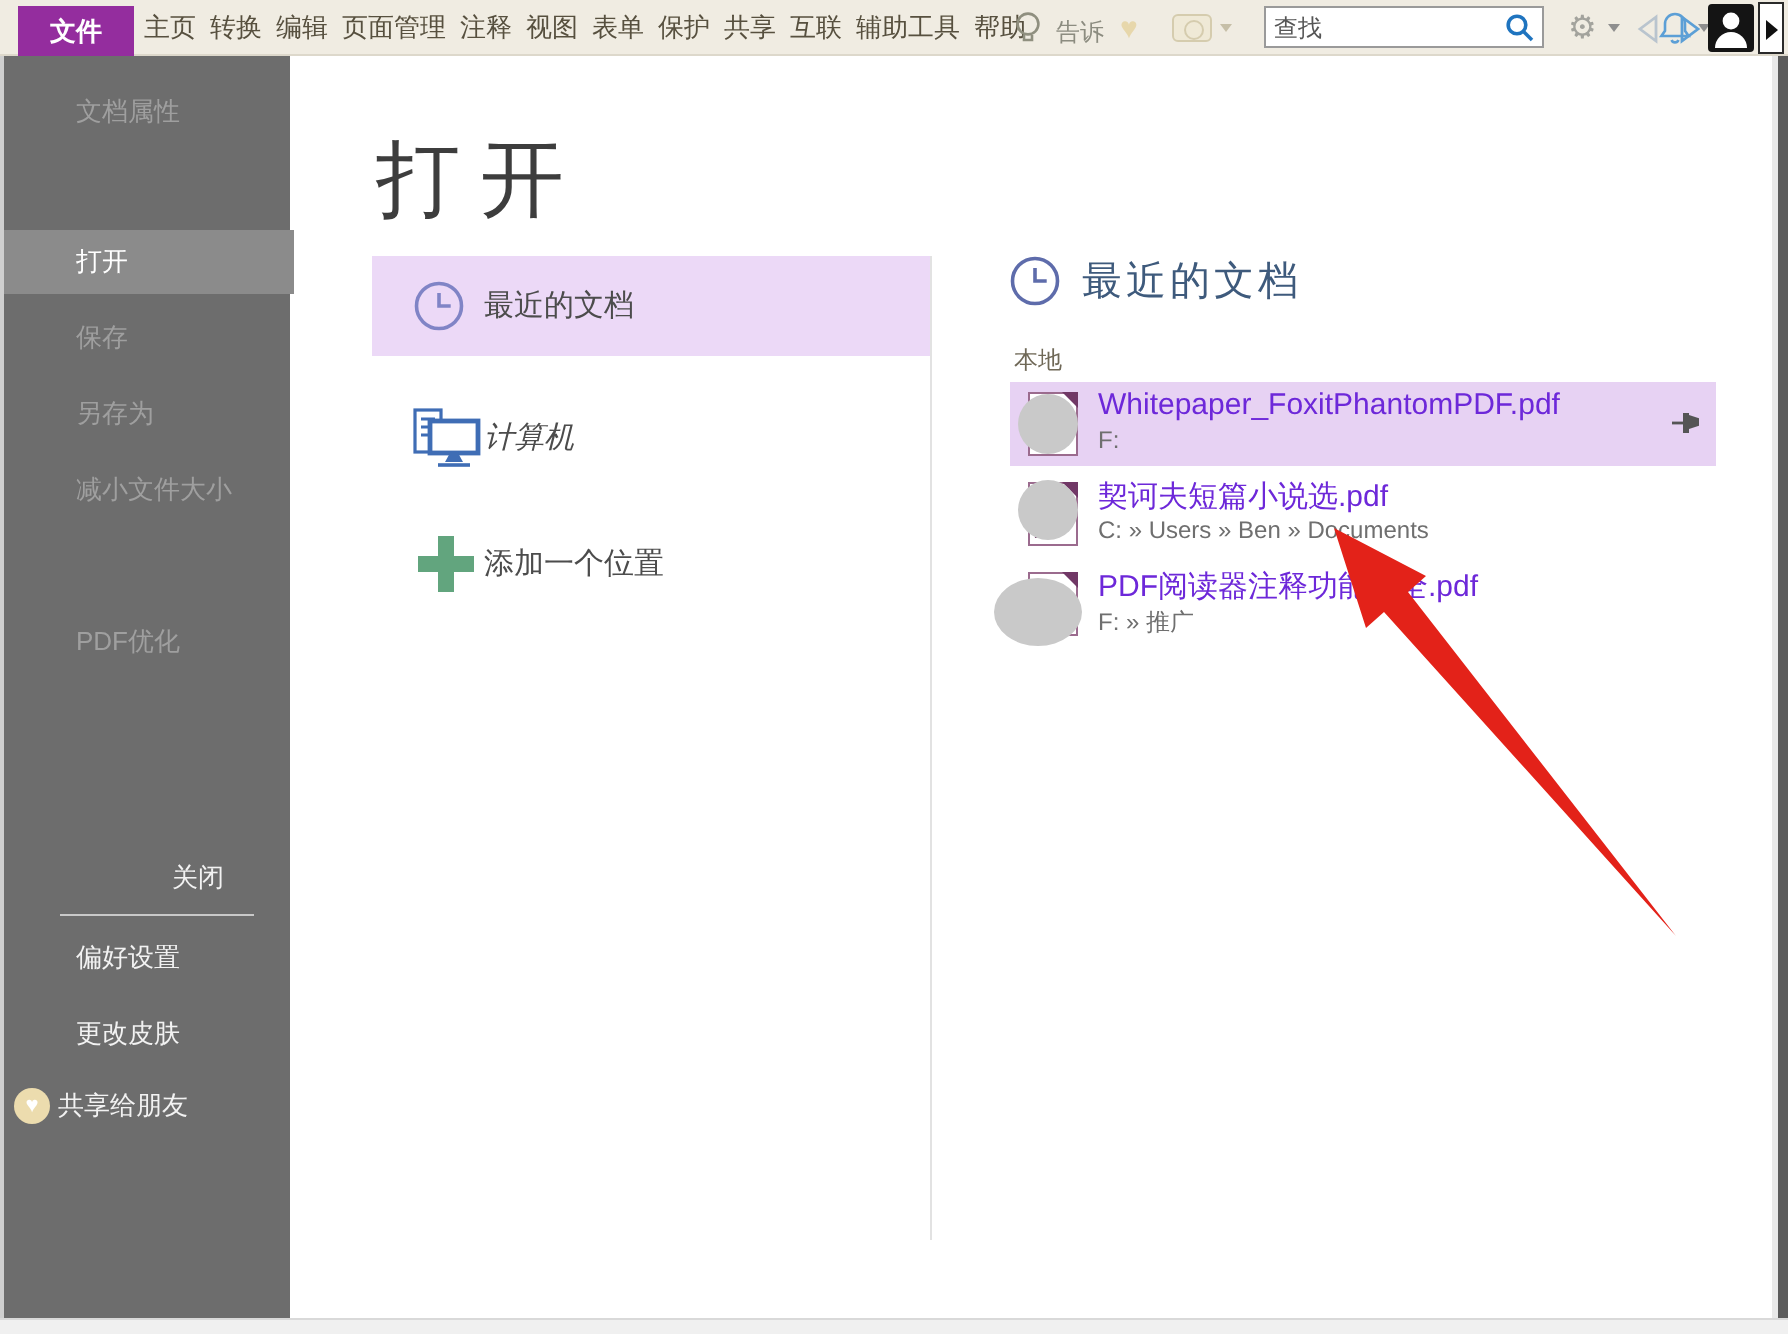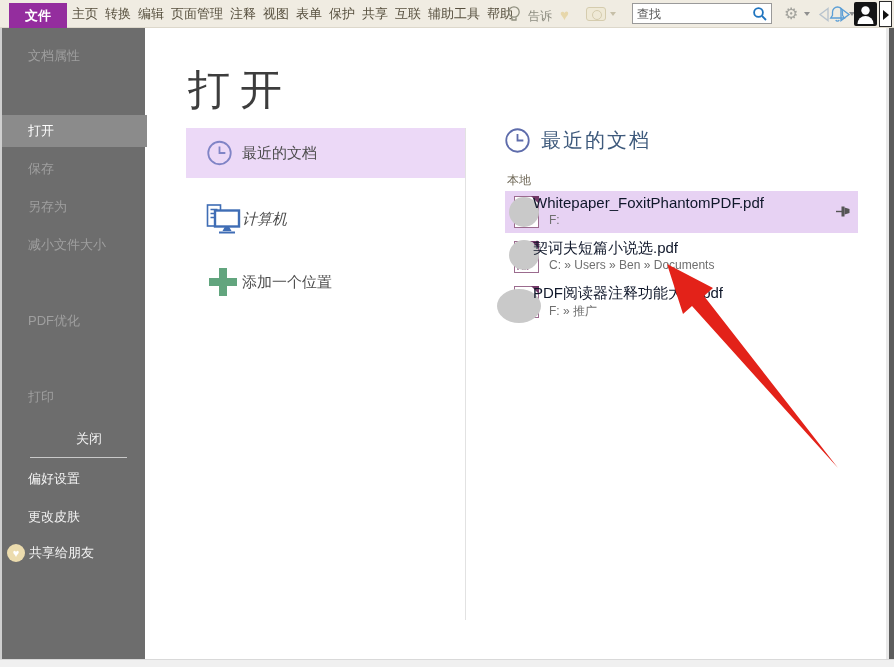--- a/index.html
+++ b/index.html
@@ -23,21 +23,21 @@
   .searchbox input { position:absolute; left:4px; top:1px; width:110px; height:17px; border:none; outline:none; font-size:12px; color:#444; background:transparent; font-family:"Liberation Sans",sans-serif; }
   .searchbox input::placeholder { color:#555; opacity:1; }
   .mag { position:absolute; right:3px; top:2px; }
   .gear { position:absolute; left:284px; top:4px; font-size:16px; color:#a3a39d; }
   .avatar { position:absolute; left:354px; top:2px; width:23px; height:24px; background:#141414; border-radius:2px; }
   .expander { position:absolute; left:379px; top:1px; width:13px; height:26px; background:#fff; border:1px solid #2a2a2a; }
   .expander::after { content:""; position:absolute; left:3px; top:8px; width:0; height:0; border-top:5px solid transparent; border-bottom:5px solid transparent; border-left:6px solid #111; }
 
   
   .sidebar { position:absolute; left:0; top:28px; width:145px; height:631px; background:#6d6d6d; border-left:2px solid #cfcfcf; }
-  .sb-item { position:absolute; left:0; width:145px; height:32px; line-height:32px; padding-left:26px; font-size:13px; color:#f2f2f2; cursor:pointer; white-space:nowrap; }
+  .sb-item { position:absolute; left:0; width:145px; height:32px; line-height:32px; padding-left:36px; font-size:13px; color:#f2f2f2; cursor:pointer; white-space:nowrap; }
   .sb-item.dim { color:#9f9f9f; }
   .sb-item.active { background:#8b8b8b; color:#fff; }
   .sb-divider { position:absolute; left:28px; top:429px; width:97px; height:1px; background:#c9c9c9; }
   .sb-heart { position:absolute; left:5px; top:516px; width:18px; height:18px; background:#ecdcae; border-radius:50%; color:#fff; font-size:11px; text-align:center; line-height:18px; }
   .sb-share { padding-left:27px; }
 
   
   .statusbar { position:absolute; left:0; top:659px; width:894px; height:8px; background:#f0f0f0; border-top:1px solid #d9d9d9; }
   .right-edge { position:absolute; left:889px; top:28px; width:5px; height:631px; background:#5c5c5c; }
   .right-edge-light { position:absolute; left:886px; top:28px; width:3px; height:631px; background:#e9e9e9; }
@@ -49,21 +49,21 @@
   .nav-label { position:absolute; left:56px; top:50%; transform:translateY(-50%); font-size:15px; color:#4c4c4c; white-space:nowrap; }
   .nav-ico { position:absolute; left:20px; top:50%; transform:translateY(-50%); }
   .v-divider { position:absolute; left:465px; top:128px; width:1px; height:492px; background:#e2e2e2; }
 
   
   .panel-head { position:absolute; left:504px; top:127px; display:flex; align-items:center; gap:10px; }
   .panel-head .txt { font-size:20px; color:#3e5a7c; letter-spacing:2px; }
   .group-label { position:absolute; left:507px; top:172px; font-size:12px; color:#6f6857; }
   .file-row { position:absolute; left:505px; width:353px; height:42px; cursor:pointer; }
   .file-row.hl { background:#e7d2f3; }
-  .f-name { position:absolute; left:28px; top:3px; font-size:15px; color:#0f172a; white-space:nowrap; }
+  .f-name { position:absolute; left:44px; top:3px; font-size:15px; color:#6d28d9; white-space:nowrap; }
   .f-path { position:absolute; left:44px; top:22px; font-size:12px; color:#6f6f6f; white-space:nowrap; }
   .pdf-ico { position:absolute; left:9px; top:5px; width:25px; height:32px; background:#fff; border:1px solid #9b6b8e; }
   .pdf-ico .fold { position:absolute; right:-1px; top:-1px; width:0; height:0; border-left:8px solid transparent; border-top:8px solid #713866; }
   .pdf-ico .lbl { position:absolute; left:2px; bottom:1px; font-size:7px; color:#713866; font-weight:bold; letter-spacing:0; }
   .blob { position:absolute; background:#c9c9c9; border-radius:50%; }
   .pin { position:absolute; right:6px; top:12px; }
 
   .arrow-overlay { position:absolute; left:650px; top:250px; width:200px; height:230px; pointer-events:none; }
   svg { display:block; }
 </style>
@@ -143,21 +143,20 @@
     </div>
   </div>
 
   <div class="sidebar">
     <div class="sb-item dim" style="top:12px;">文档属性</div>
     <div class="sb-item active" style="top:87px;">打开</div>
     <div class="sb-item dim" style="top:163px;">另存为</div>
     <div class="sb-item dim" style="top:125px;">保存</div>
     <div class="sb-item dim" style="top:201px;">减小文件大小</div>
     <div class="sb-item dim" style="top:277px;">PDF优化</div>
-    <div class="sb-item dim" style="top:353px;">打印</div>
     <div class="sb-item" style="top:395px;margin-left:48px;">关闭</div>
     <div class="sb-divider"></div>
     <div class="sb-item" style="top:435px;">偏好设置</div>
     <div class="sb-item" style="top:473px;">更改皮肤</div>
     <div class="sb-heart">♥</div>
     <div class="sb-item sb-share" style="top:509px;">共享给朋友</div>
   </div>
 
   <div class="page-title">打开</div>
 

